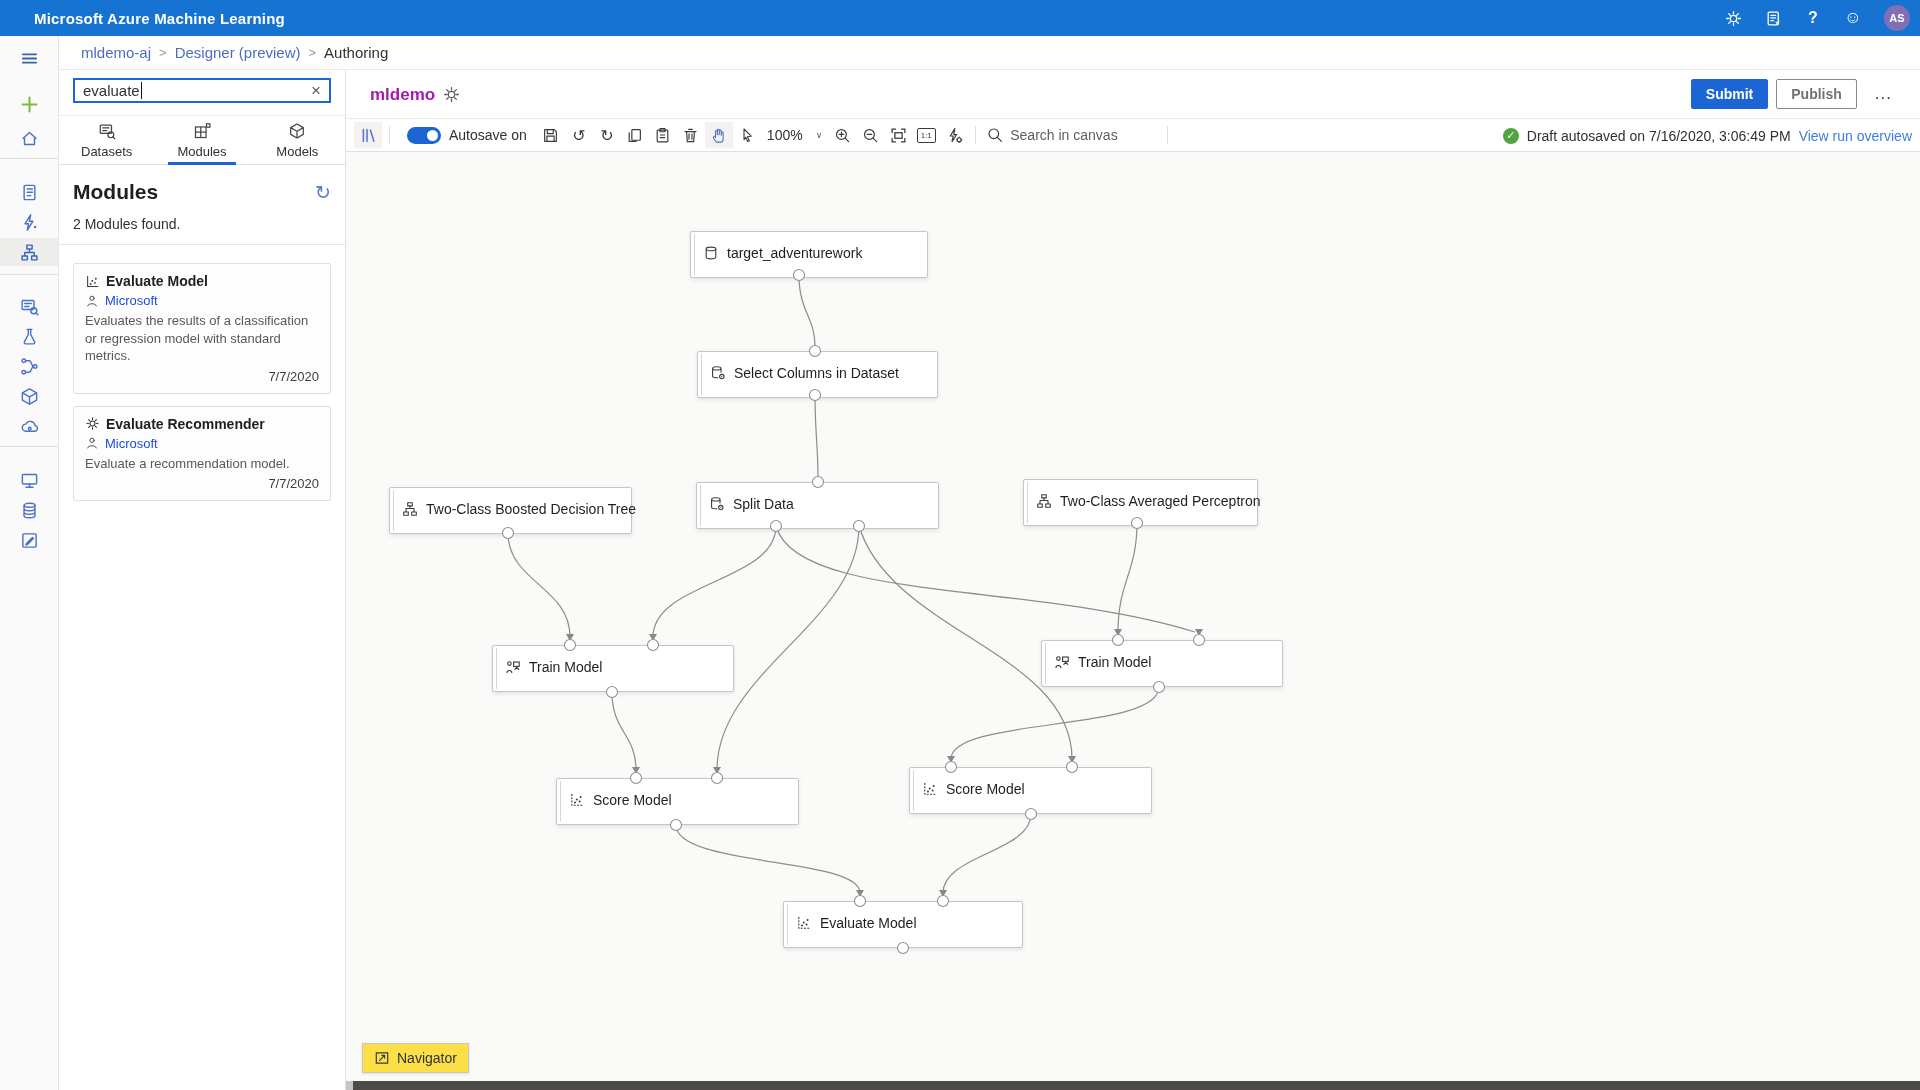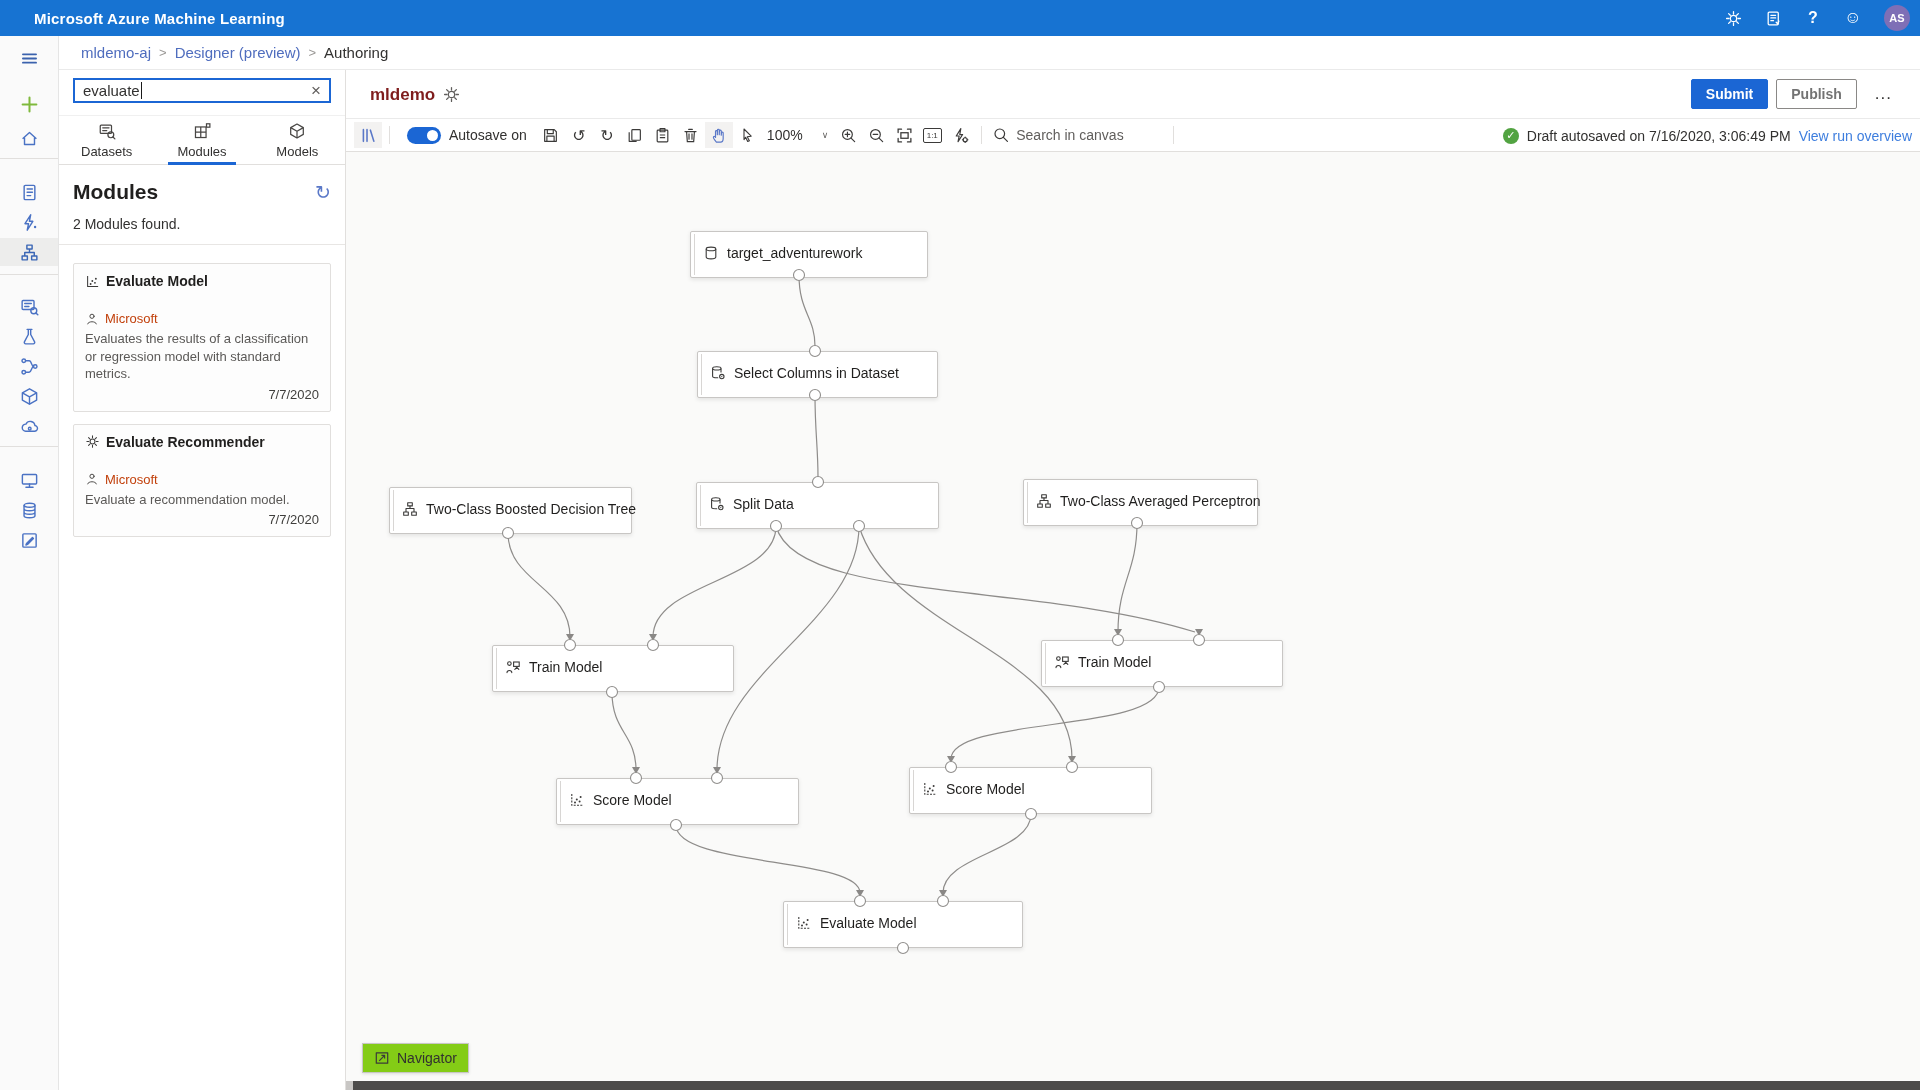--- a/index.html
+++ b/index.html
@@ -42,45 +42,45 @@
     font-size:13px; color:#323130; cursor:pointer; position:relative; }
   .tab.active::after { content:""; position:absolute; left:14px; right:14px; bottom:-1px; height:3px; background:#1b66d4; }
   .panel-head { position:absolute; left:0; top:96px; width:100%; padding:14px 14px 12px 14px; border-bottom:1px solid #e8e6e4; }
   .panel-title-row { display:flex; align-items:center; }
   .panel-title { font-size:21px; font-weight:600; color:#201f1e; }
   .refresh { margin-left:auto; color:#5a78c8; font-size:19px; cursor:pointer; }
   .result-count { font-size:14px; color:#323130; margin-top:12px; }
   .cards { position:absolute; left:0; top:183px; width:100%; padding:10px 14px; }
   .mcard { border:1px solid #e1dfdd; background:#fdfdfd; border-radius:2px; padding:9px 11px; margin-bottom:12px; cursor:pointer; }
   .mcard-title { display:flex; align-items:center; gap:6px; font-size:14px; font-weight:600; color:#201f1e; }
-  .mcard-vendor { display:flex; align-items:center; gap:6px; font-size:13px; color:#c2410c; margin-top:22px; }
+  .mcard-vendor { display:flex; align-items:center; gap:6px; font-size:13px; color:#1d4ed8; margin-top:4px; }
   .mcard-desc { font-size:13px; color:#5b5957; line-height:1.35; margin-top:4px; }
   .mcard-date { font-size:13px; color:#3f3e3c; text-align:right; margin-top:4px; }
 
   
   .mainhead { position:absolute; left:346px; top:70px; right:0; height:49px; background:#fff; border-bottom:1px solid #eaeaea; }
-  .pipe-name { position:absolute; left:24px; top:15px; font-size:17px; font-weight:600; color:#7f1d1d; }
+  .pipe-name { position:absolute; left:24px; top:15px; font-size:17px; font-weight:600; color:#a21caf; }
   .pipe-gear { position:absolute; left:97px; top:16px; color:#605e5c; cursor:pointer; }
   .head-actions { position:absolute; right:18px; top:9px; display:flex; align-items:center; gap:8px; }
   .btn { height:30px; padding:0 14px; font-size:14px; border-radius:2px; cursor:pointer;
     display:flex; align-items:center; font-family:inherit; }
   .btn-primary { background:#1b66d4; color:#fff; border:1px solid #1b66d4; font-weight:600; }
   .btn-secondary { background:#fff; color:#737373; border:1px solid #8a8886; font-weight:600; }
   .more-dots { font-size:17px; color:#323130; padding:0 10px; letter-spacing:1px; cursor:pointer; }
 
   
   .toolbar { position:absolute; left:346px; top:119px; right:0; height:33px; background:#fff;
     border-bottom:1px solid #e1dfdd; display:flex; align-items:center; font-size:14px; }
   .ti { width:28px; height:26px; display:flex; align-items:center; justify-content:center; cursor:pointer; color:#3b3a39; flex:none; }
   .ti.bg { background:#f3f2f1; }
   .tdiv { width:1px; height:18px; background:#e1dfdd; margin:0 7px; flex:none; }
   .toggle { width:34px; height:17px; border-radius:9px; background:#1b66d4; position:relative; margin:0 8px 0 10px; cursor:pointer; flex:none; }
   .toggle .knob { position:absolute; right:3px; top:3px; width:11px; height:11px; border-radius:50%; background:#fff; }
   .autosave-label { margin-right:10px; color:#323130; }
-  .zoom-level { display:flex; align-items:center; gap:19px; margin:0 6px; cursor:pointer; color:#323130; }
+  .zoom-level { display:flex; align-items:center; gap:13px; margin:0 6px; cursor:pointer; color:#323130; }
   .zoom-level .chev { font-size:9px; color:#605e5c; }
   .one2one { width:19px; height:15px; border:1.2px solid #3b3a39; border-radius:2px; font-size:8px;
     display:flex; align-items:center; justify-content:center; color:#3b3a39; }
   .canvas-search { display:flex; align-items:center; gap:7px; margin-left:4px; }
   .canvas-search input { border:none; outline:none; font-size:14px; width:150px; color:#323130; font-family:inherit; background:transparent; }
   .canvas-search input::placeholder { color:#605e5c; }
   .tb-right { position:absolute; right:8px; top:0; height:33px; display:flex; align-items:center; gap:8px; }
   .chk { width:16px; height:16px; border-radius:50%; background:#52a341; color:#fff; font-size:11px;
     display:flex; align-items:center; justify-content:center; }
   .status-text { color:#323130; }
@@ -90,21 +90,21 @@
   .canvas { position:absolute; left:346px; top:152px; right:0; bottom:0; background:#fafaf9; overflow:hidden; }
   .node { position:absolute; height:47px; background:#fff; border:1px solid #c8c6c4; border-radius:2px;
     box-shadow:0 1.5px 4px rgba(0,0,0,.09); display:flex; align-items:flex-start; padding:13px 0 0 12px; cursor:pointer; }
   .node::before { content:""; position:absolute; left:3px; top:2px; bottom:2px; width:1px; background:#d8d6d4; }
   .node .nicon { flex:none; margin-right:8px; color:#3b3a39; }
   .node .nlabel { font-size:14px; color:#201f1e; white-space:nowrap; }
   .wires { position:absolute; left:0; top:0; pointer-events:none; }
   .edge { fill:none; stroke:#8e8c8a; stroke-width:1.2; }
   .port { fill:#fff; stroke:#908e8c; stroke-width:1.1; }
   .arrow { fill:#8a8886; stroke:none; }
-  .navigator { position:absolute; left:16px; top:891px; height:30px; background:#84cc16; border:1px solid #c8c6c4;
+  .navigator { position:absolute; left:16px; top:891px; height:30px; background:#fde047; border:1px solid #c8c6c4;
     box-shadow:0 1px 3px rgba(0,0,0,.12); display:flex; align-items:center; gap:7px; padding:0 11px; font-size:14px; cursor:pointer; }
   .hscroll { position:absolute; left:7px; right:0; bottom:0; height:9px; background:#4c4b4a; }
   .hscroll-corner { position:absolute; left:0; bottom:0; width:7px; height:9px; background:#c8c6c4; }
 </style>
 </head>
 <body>
 
 <div class="topbar">
   <span class="topbar-title">Microsoft Azure Machine Learning</span>
   <div class="topbar-right">

